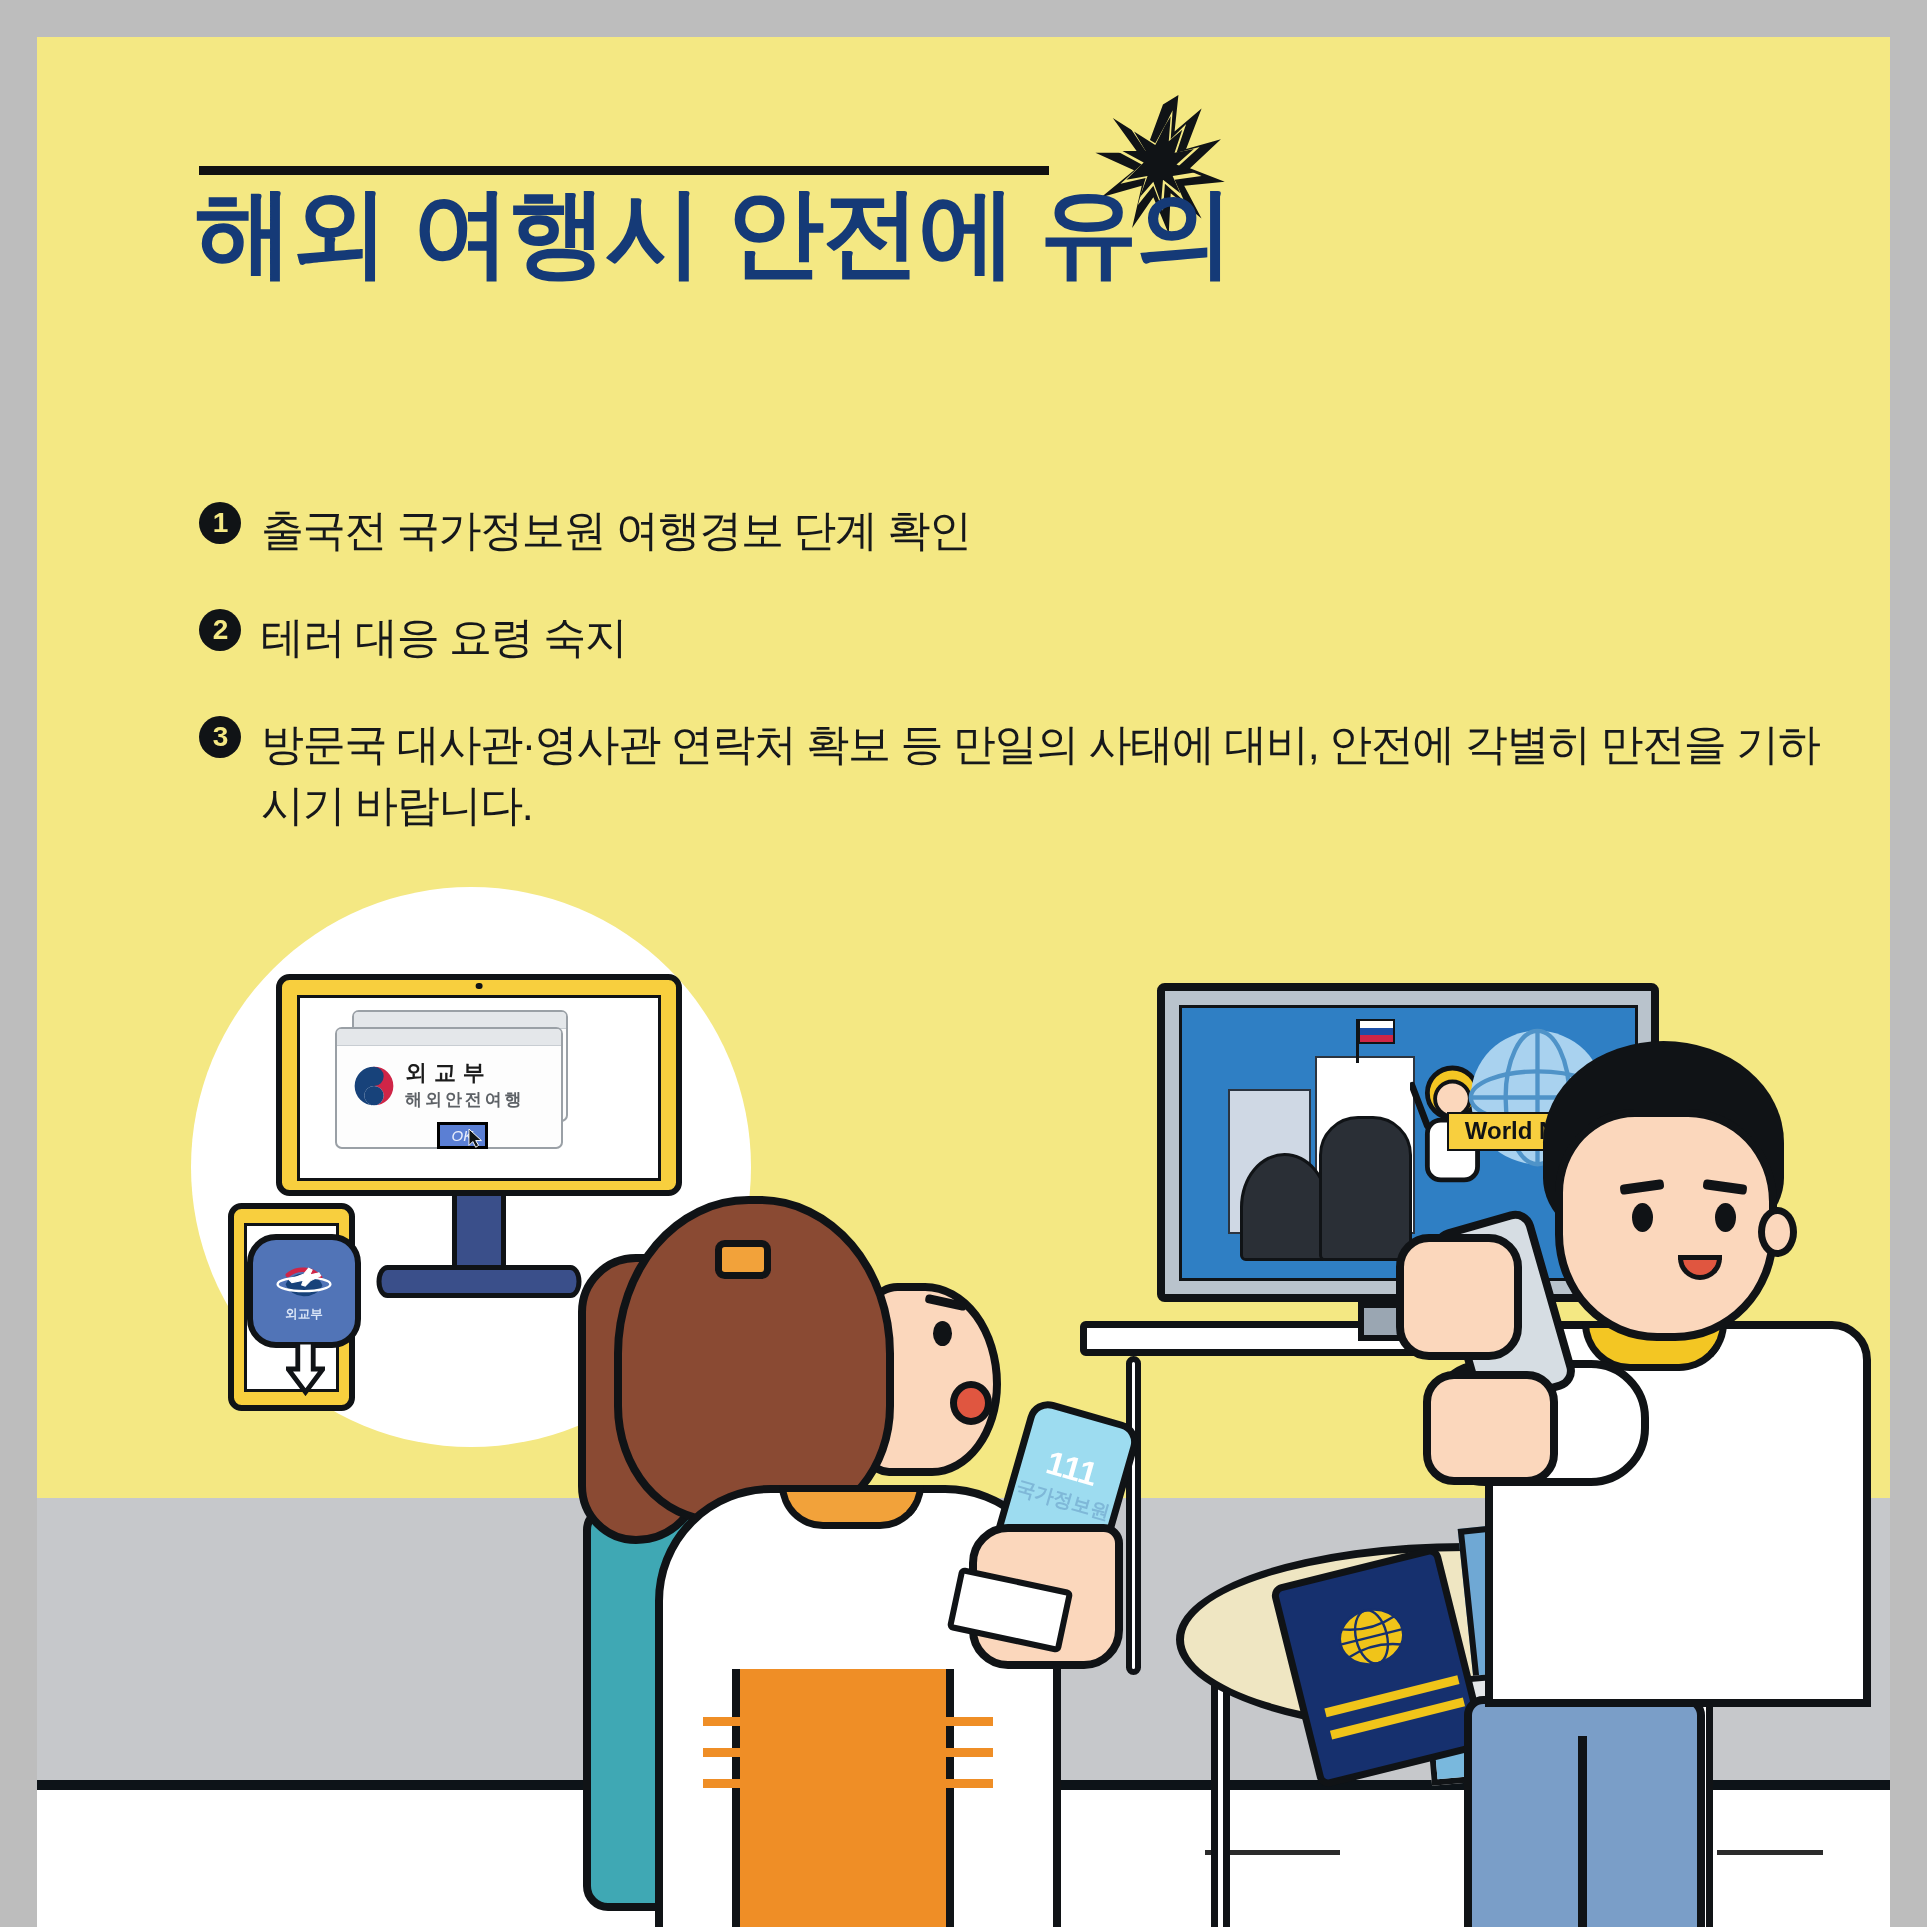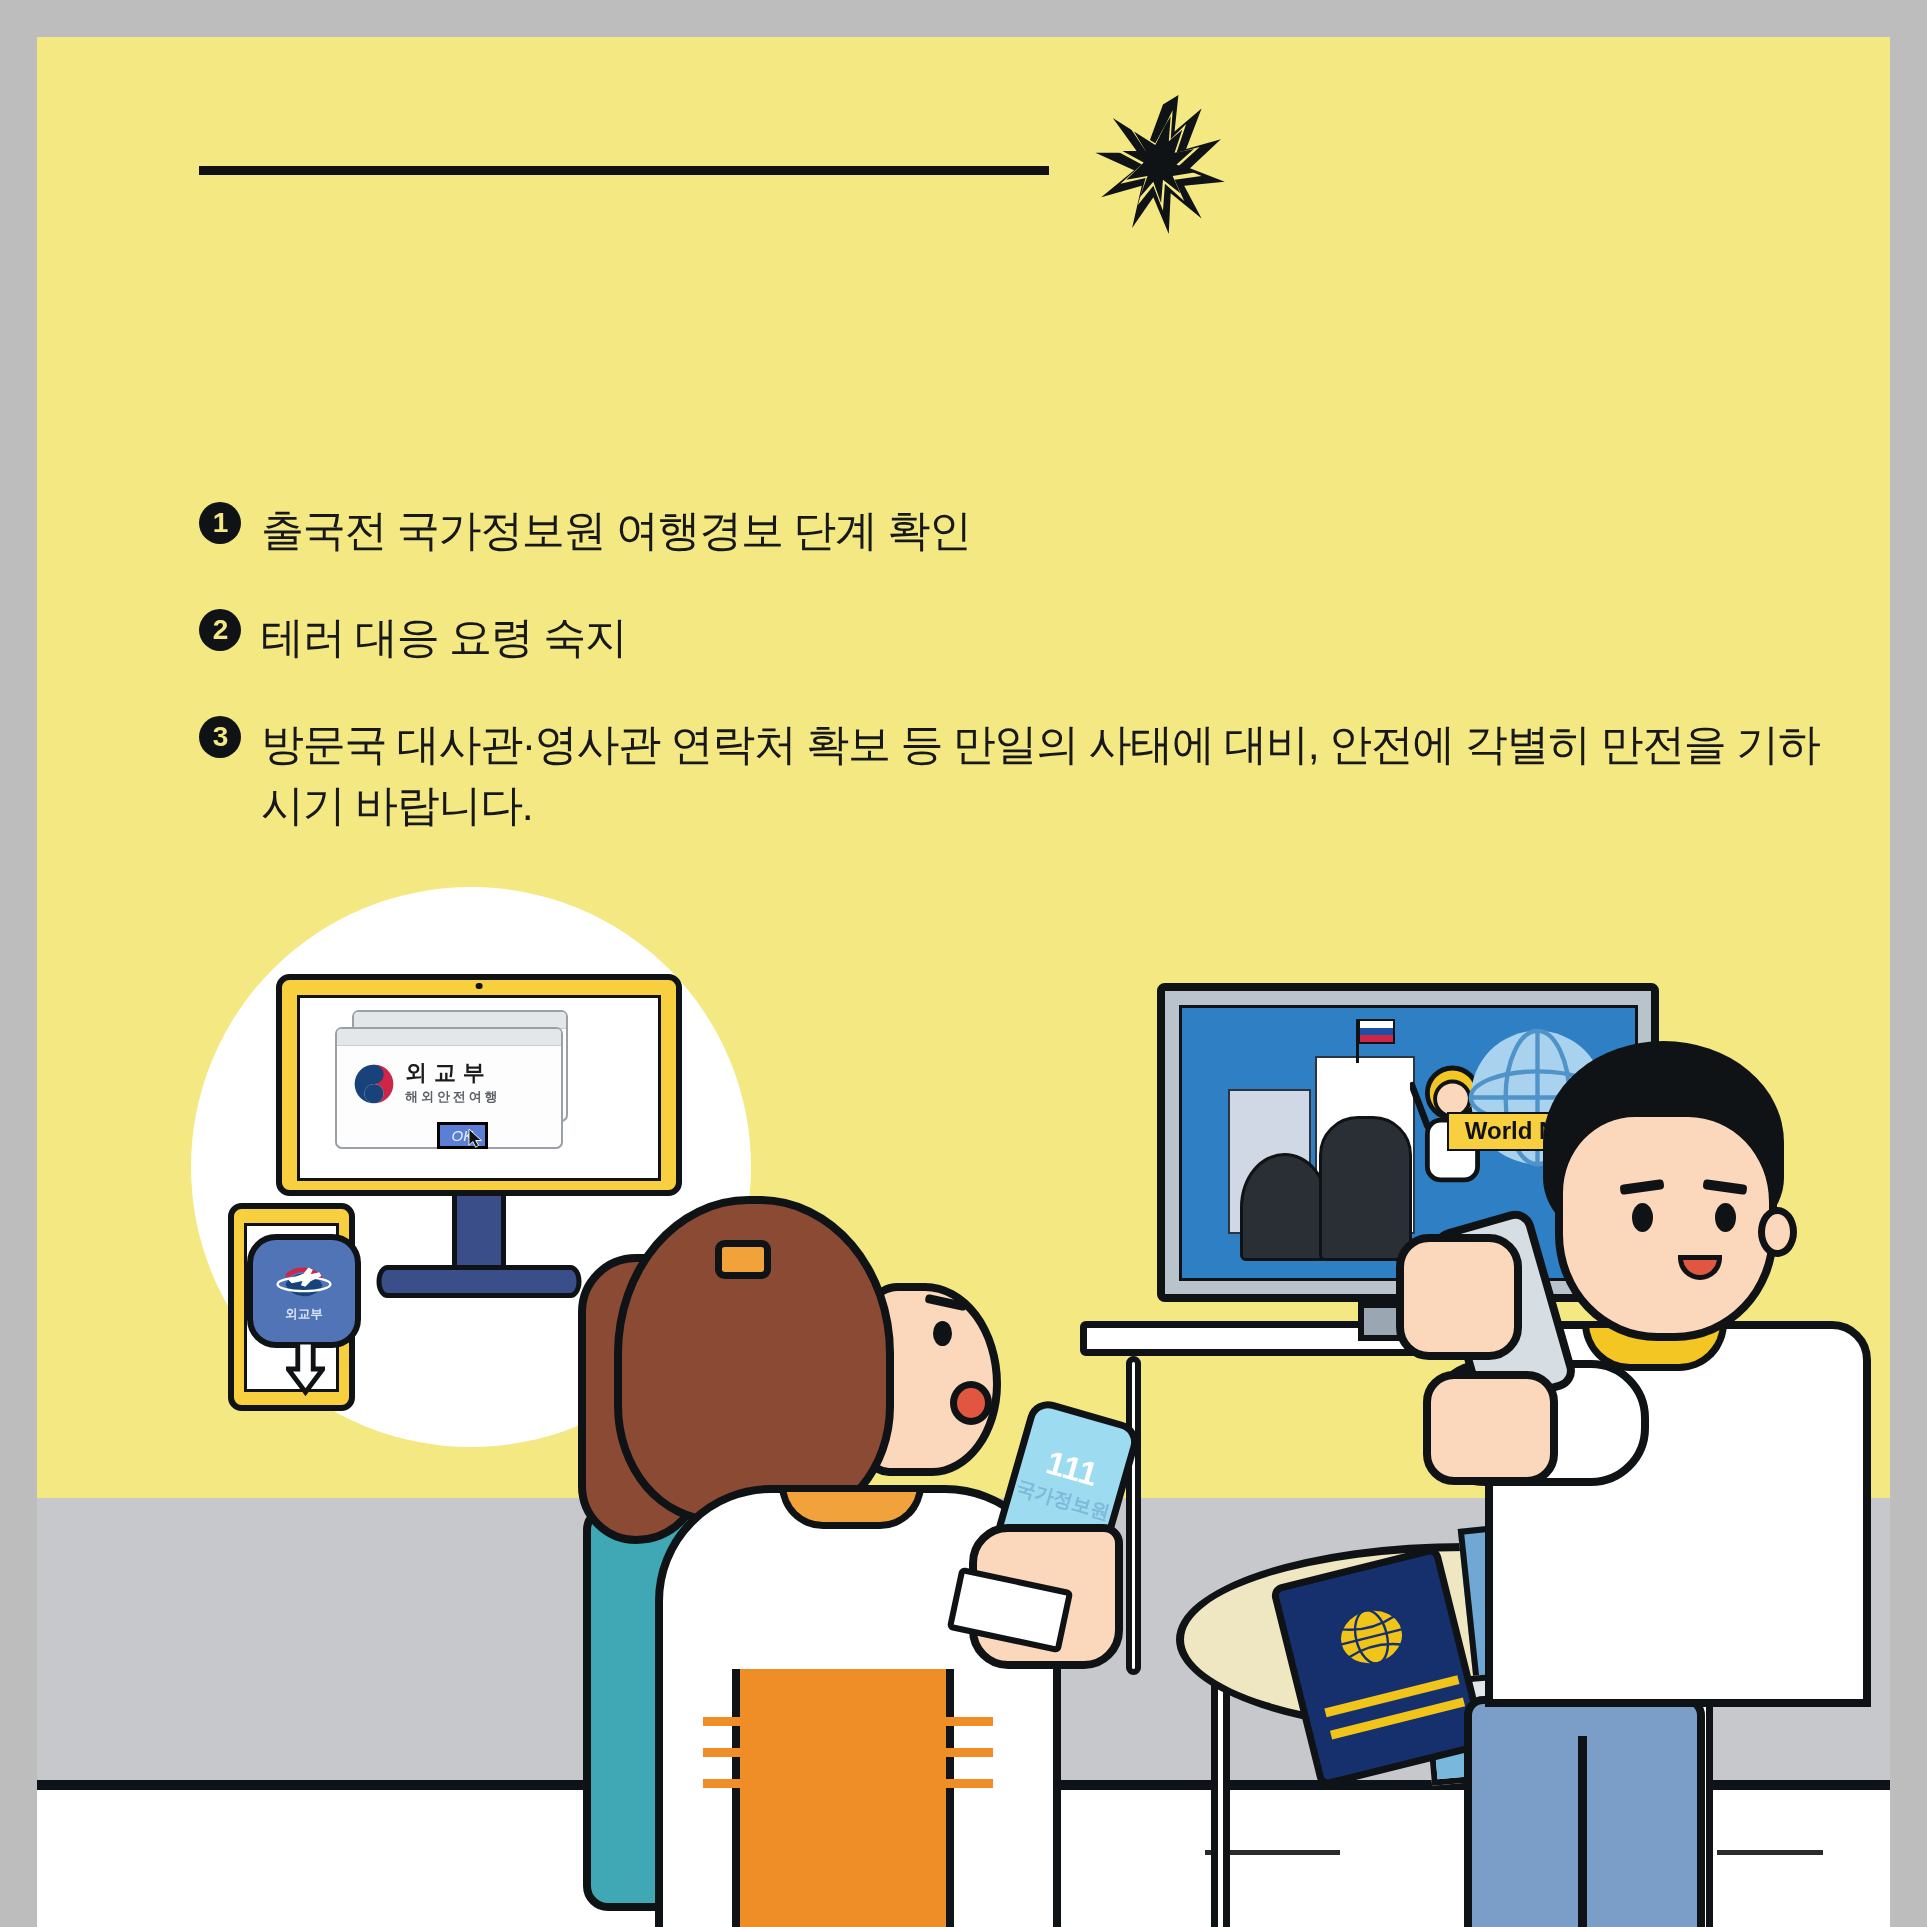--- a/index.html
+++ b/index.html
@@ -57,21 +57,21 @@
   .mon-shell{position:absolute;inset:0;background:#f8cf3e;border:6.8px solid #101316;border-radius:13.5px;}
   .mon-dot{position:absolute;left:50%;top:8.7px;width:6.8px;height:6.8px;border-radius:50%;background:#101316;transform:translateX(-50%);}
   .mon-screen{position:absolute;left:21px;top:21px;right:21px;bottom:15.4px;background:#fff;border:3.9px solid #101316;}
   .win{position:absolute;background:#fdfdfd;border:2.9px solid #9aa0a6;border-radius:6.8px;}
   .win-bar{height:17.4px;background:#e4e7ea;border-bottom:1.9px solid #c8cdd2;border-radius:3.9px 3.9px 0 0;}
   .win-a{left:52px;top:11.6px;width:216px;height:112px;}
   .win-b{left:35px;top:29px;width:228px;height:122px;}
   .mofa{position:absolute;left:15.4px;top:33px;display:flex;align-items:center;gap:8.7px;}
   .taegeuk{width:44px;height:44px;flex:0 0 auto;}
   .mofa-txt .t1{font-size:22px;font-weight:700;color:#1b1b1b;letter-spacing:6.8px;line-height:1;}
-  .mofa-txt .t2{font-size:13px;font-weight:700;color:#5d6166;letter-spacing:2.9px;margin-top:3.9px;}
+  .mofa-txt .t2{font-size:17px;font-weight:700;color:#5d6166;letter-spacing:2.9px;margin-top:3.9px;}
   .okbtn{position:absolute;left:100px;top:93px;background:#5b7fd4;color:#e9eefc;font-size:15px;padding:1.9px 11.6px;border:3px solid #000000;font-style:italic;}
   .cursor{position:absolute;left:131px;top:100px;width:15.4px;height:19.3px;}
   .mon-neck{position:absolute;left:50%;top:1151px;width:54px;height:87px;background:#3a4f8a;border:5.8px solid #101316;transform:translateX(-50%);}
   .mon-base{position:absolute;left:50%;top:1228px;width:205px;height:33px;background:#3a4f8a;border:5.8px solid #101316;border-radius:11.6px/17.4px;transform:translateX(-50%);}
 
   
   .lphone{position:absolute;left:191px;top:1166px;width:127px;height:208px;background:#f8cf3e;border:6.8px solid #101316;border-radius:13.5px;}
   .lphone-in{position:absolute;left:9.7px;top:13.5px;right:9.7px;bottom:13.5px;background:#fff;border:3.9px solid #101316;}
   .appicon{position:absolute;left:210px;top:1197px;width:114px;height:114px;background:#5174b7;border:6.8px solid #101316;border-radius:29px;display:flex;flex-direction:column;align-items:center;justify-content:center;}
   .appicon .lbl{font-size:12.6px;color:#dbe6f7;font-weight:700;margin-top:1.9px;}
@@ -163,20 +163,21 @@
     <div class="floor"></div>
     <div class="floor-seam" style="left:1168px;top:1813px;width:135px;"></div>
     <div class="floor-seam" style="left:1680px;top:1813px;width:106px;"></div>
 
     <div class="hdr-rule"></div>
     <svg class="spark" viewBox="0 0 175 200">
       <polygon points="88,12 104,2 100,40 128,16 112,58 148,48 116,78 152,92 110,96 128,130 96,104 94,146 78,108 56,140 66,96 24,108 58,80 18,62 62,62 36,26 74,50" fill="#101316"></polygon>
       <polygon points="92,30 98,18 96,48 112,32 102,62 126,56 104,76 128,86 100,90 110,112 90,94 88,122 78,96 62,116 70,88 44,94 66,74 40,60 70,60 54,36 80,52" fill="#f4e883"></polygon>
       <polygon points="90,34 96,24 94,50 108,38 100,62 120,58 102,74 122,82 98,86 106,104 88,90 86,114 78,92 64,108 72,86 50,90 68,72 46,60 70,60 58,40 80,54" fill="#101316"></polygon>
     </svg>
+    <div class="title">해외 여행시 안전에 유의</div>
 
 
     <div class="bullets">
 
       <div class="bullet">
         <span class="num">1</span><span>출국전 국가정보원 </span><b>여행경보 단계 확인</b><span></span>
       </div>
 
       <div class="bullet">
         <span class="num">2</span><span>테러 </span><b>대응 요령</b><span> 숙지</span>

